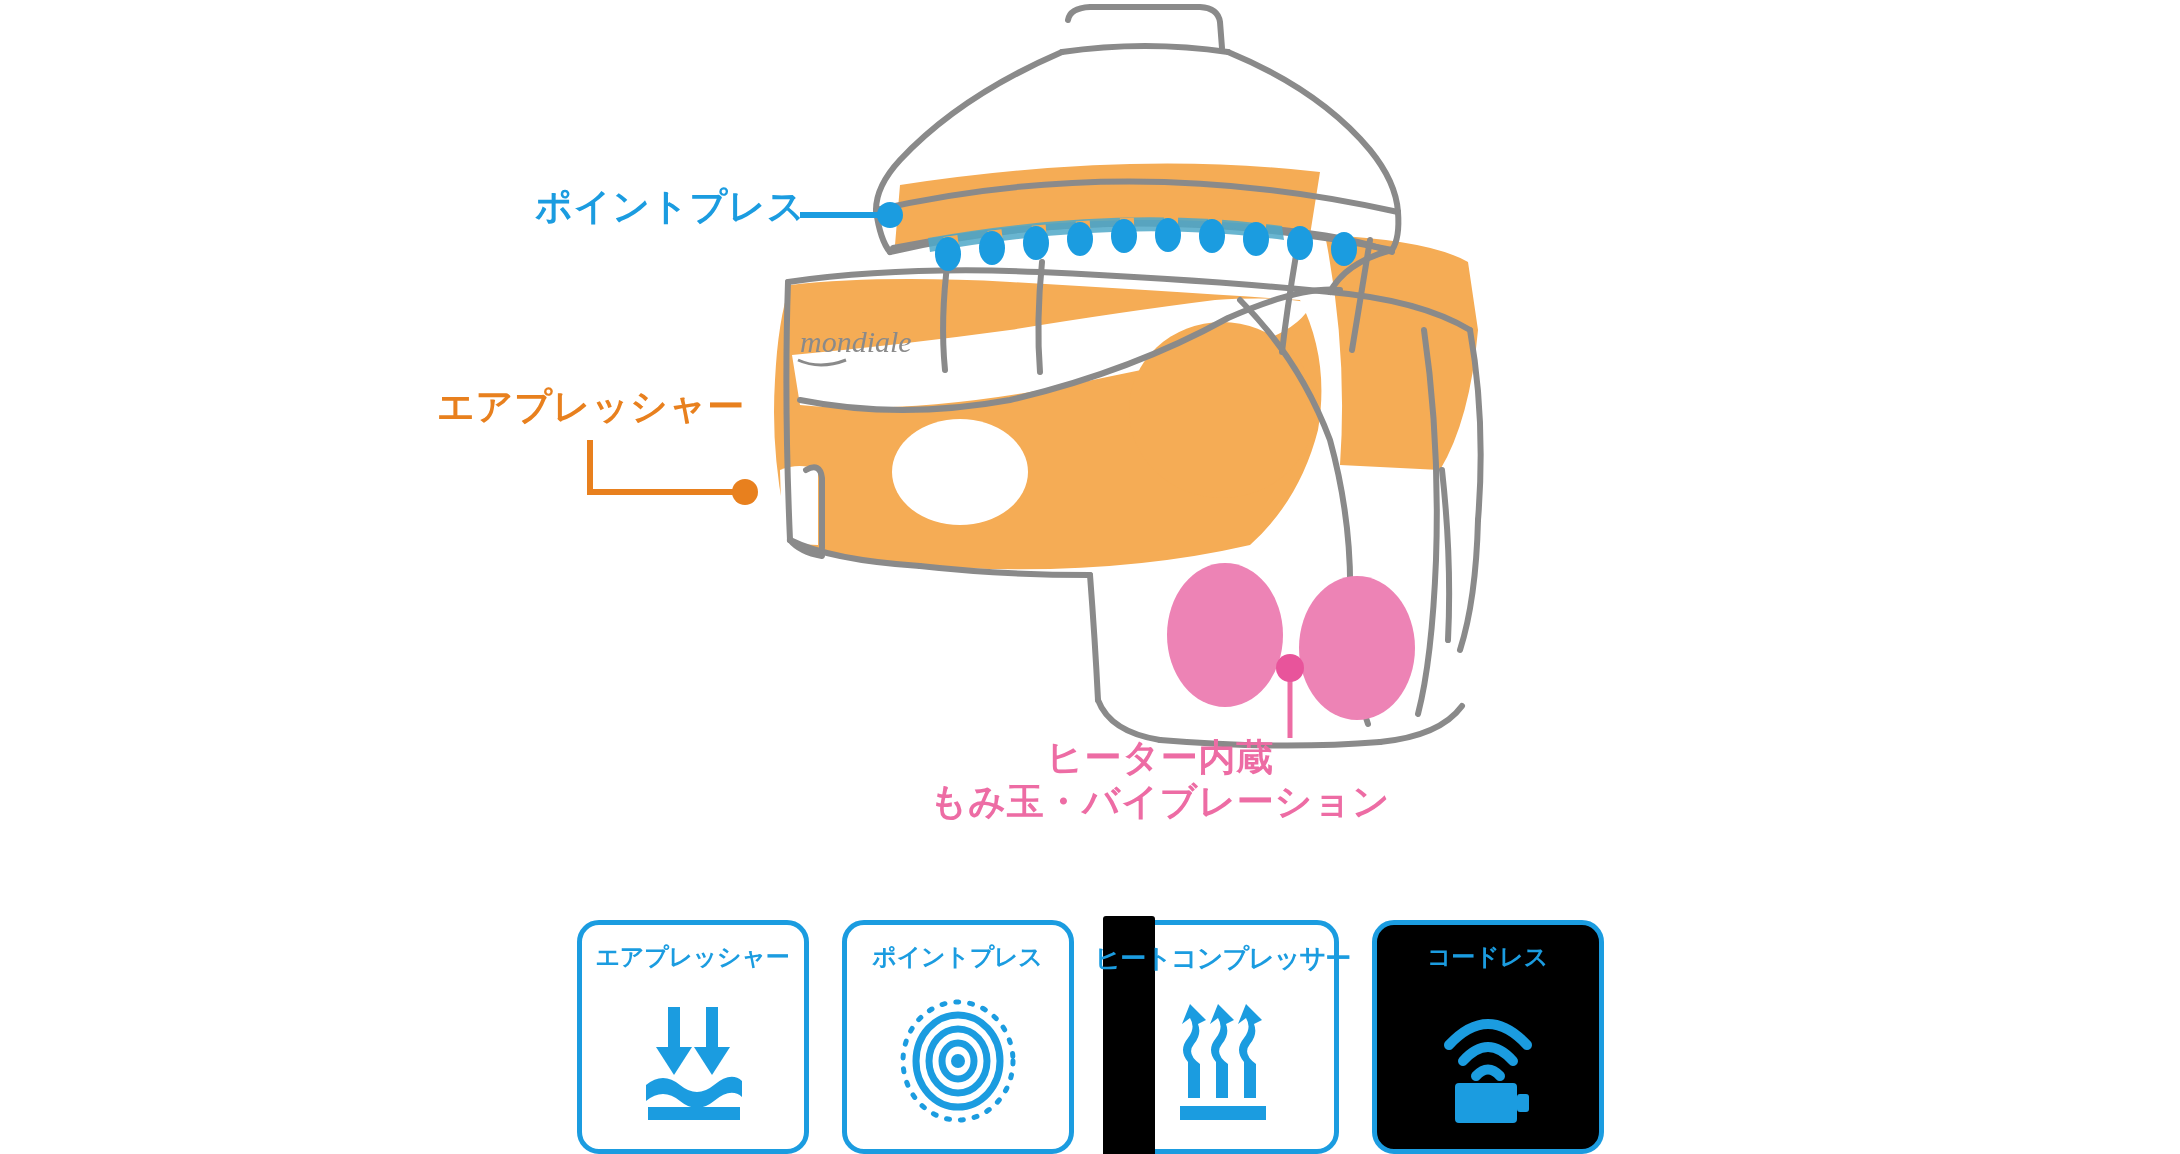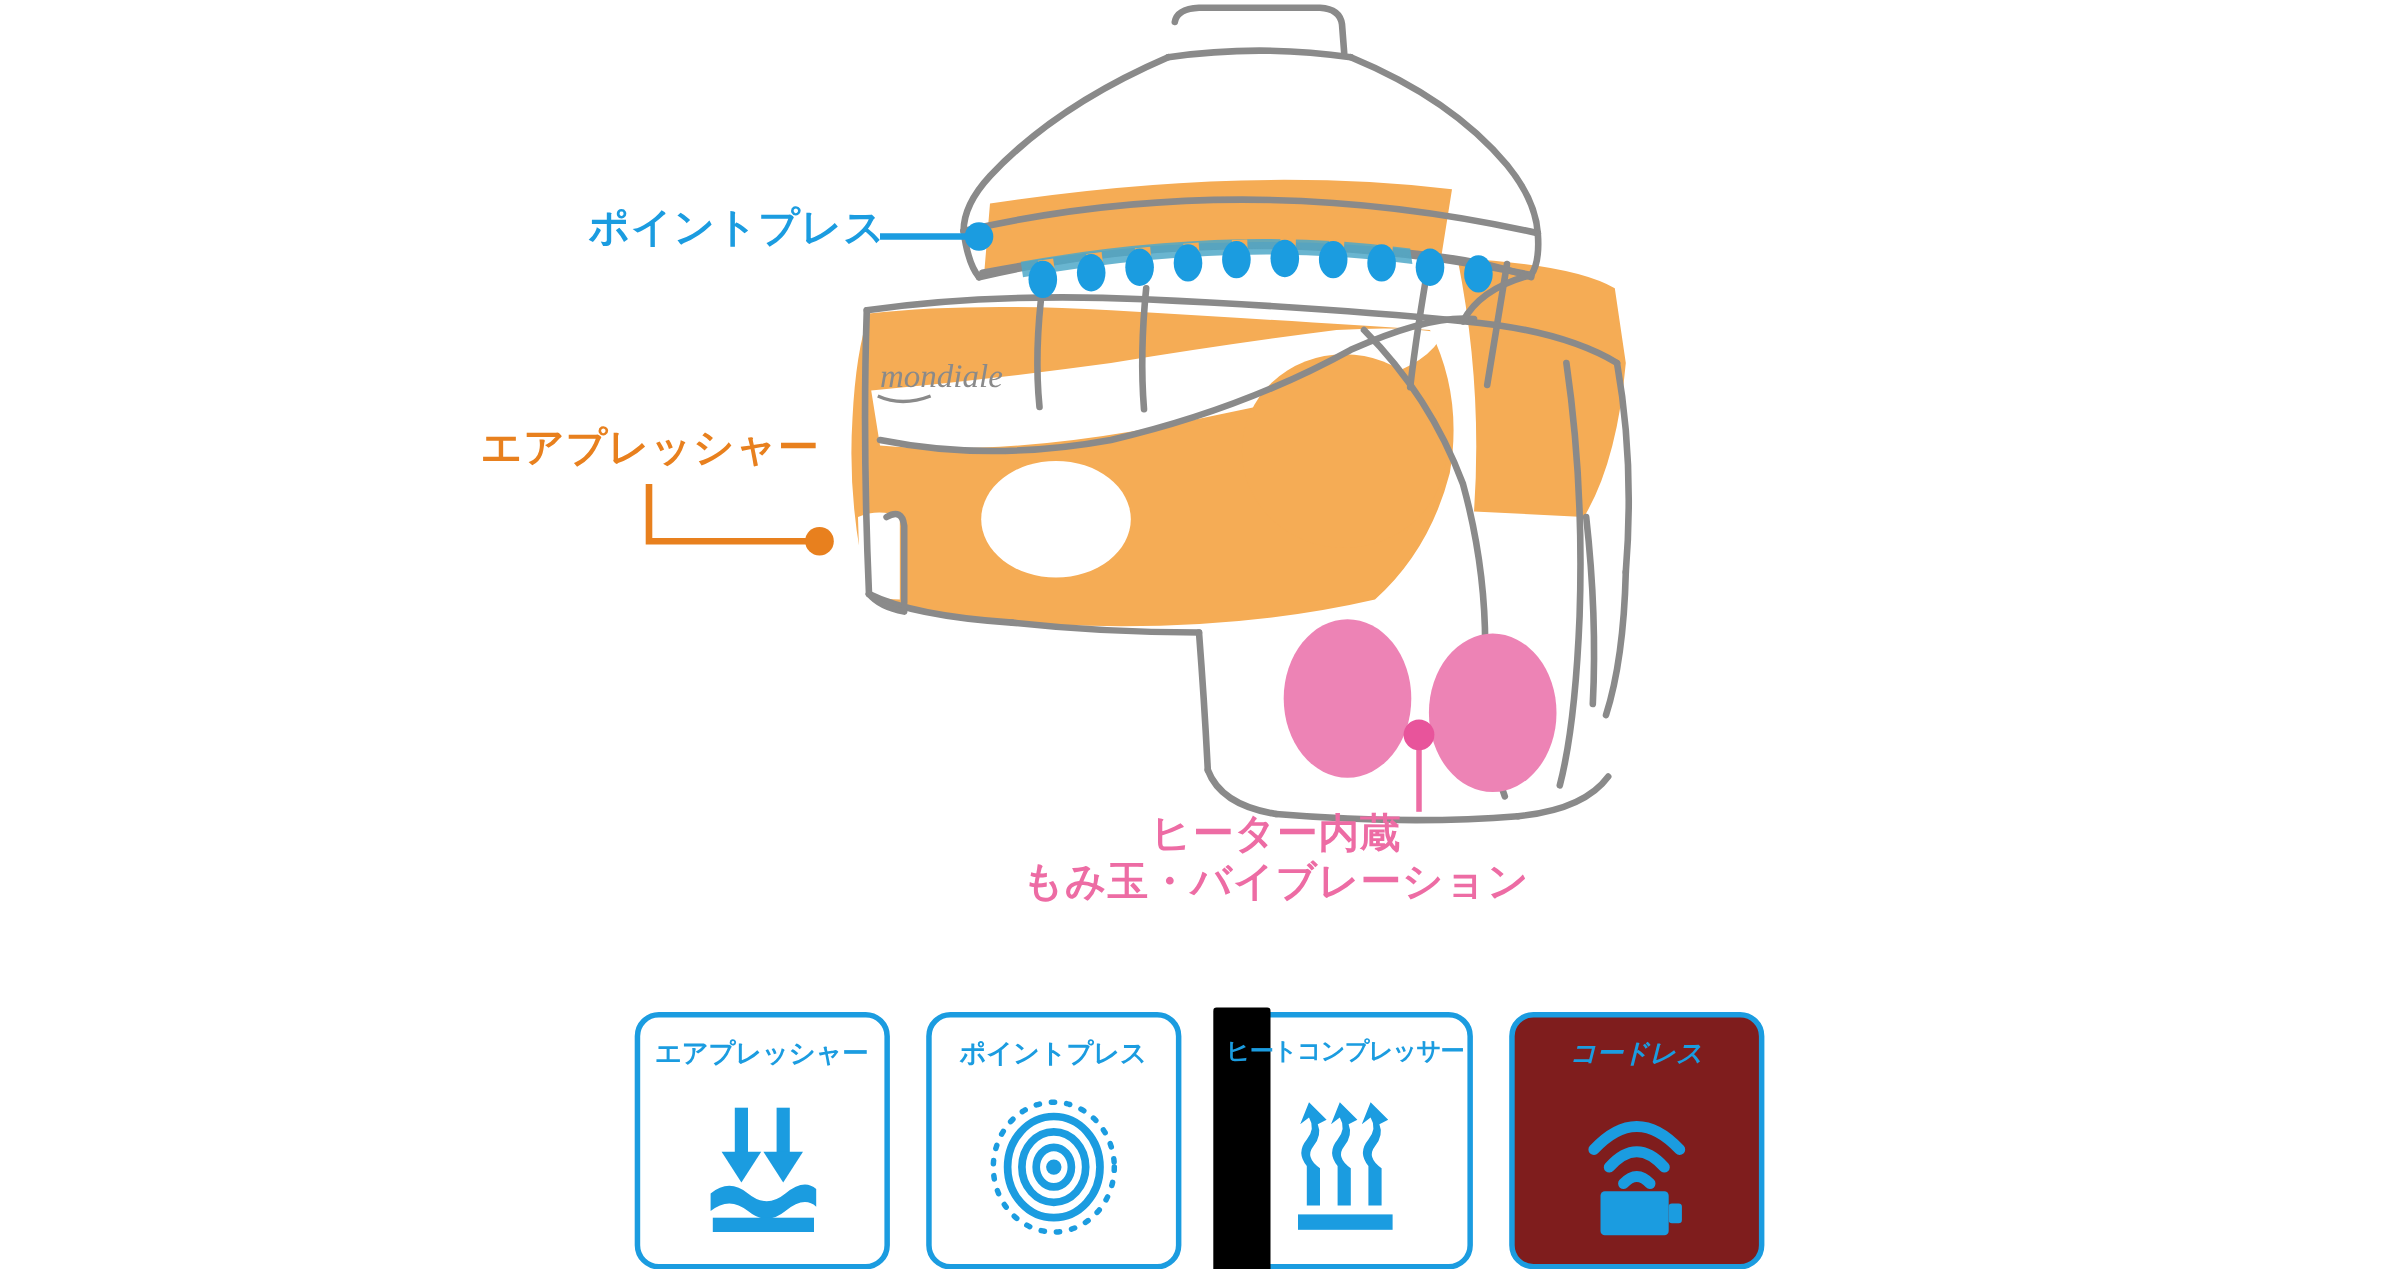--- a/index.html
+++ b/index.html
@@ -81,22 +81,21 @@
     box-sizing: border-box;
     border: 5px solid #1B9CE0;
     border-radius: 22px;
     background: #ffffff;
     display: flex;
     flex-direction: column;
     align-items: center;
     padding-top: 16px;
   }
   .feature-card.dark {
-    background: #7f1d1d;
-    font-style: italic;
+    background: #000000;
   }
   
   .feature-card .side-band {
     position: absolute;
     left: -9px;
     top: -9px;
     width: 52px;
     height: 252px;
     background: #000000;
     border-radius: 3px;
@@ -105,21 +104,21 @@
   .feature-card .card-title {
     position: relative;
     z-index: 2;
     font-size: 24px;
     font-weight: bold;
     color: #1B9CE0;
     white-space: nowrap;
     letter-spacing: -0.01em;
   }
   .feature-card.tight .card-title {
-    font-size: 22px;
+    font-size: 26px;
     letter-spacing: -0.035em;
   }
   .feature-card .card-icon {
     position: relative;
     z-index: 2;
     flex: 1;
     display: flex;
     align-items: center;
     justify-content: center;
     width: 100%;

